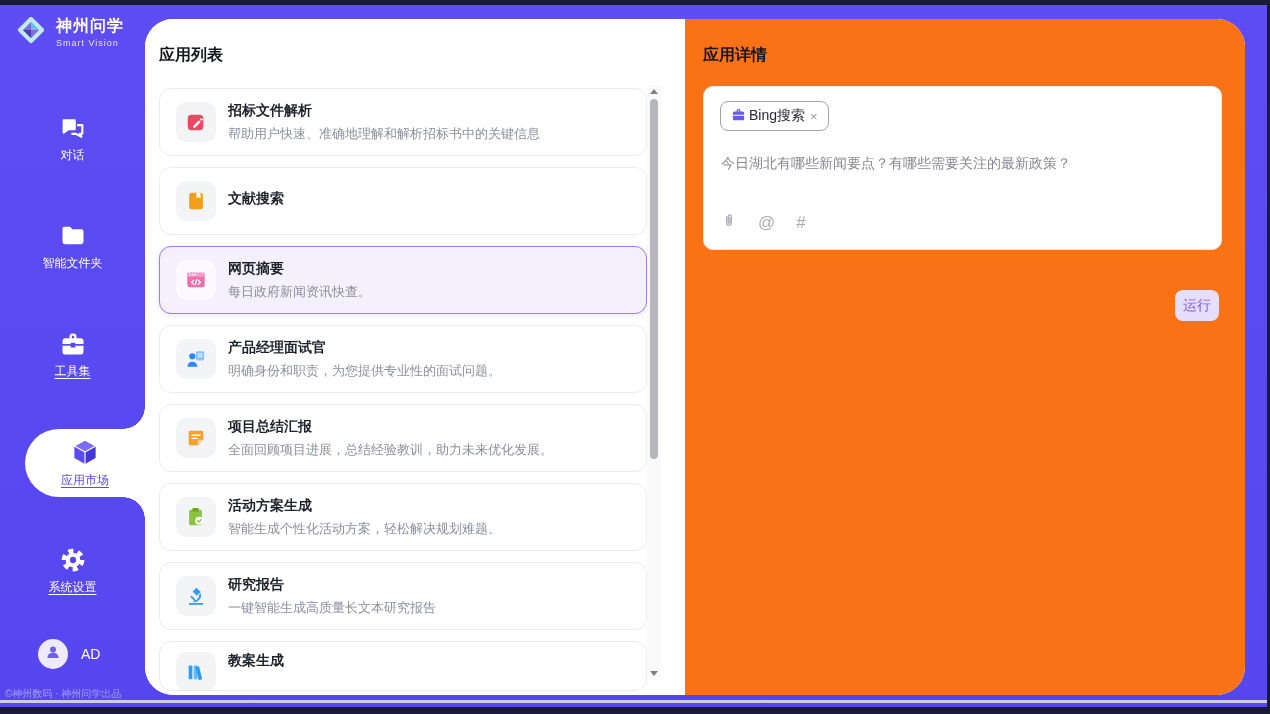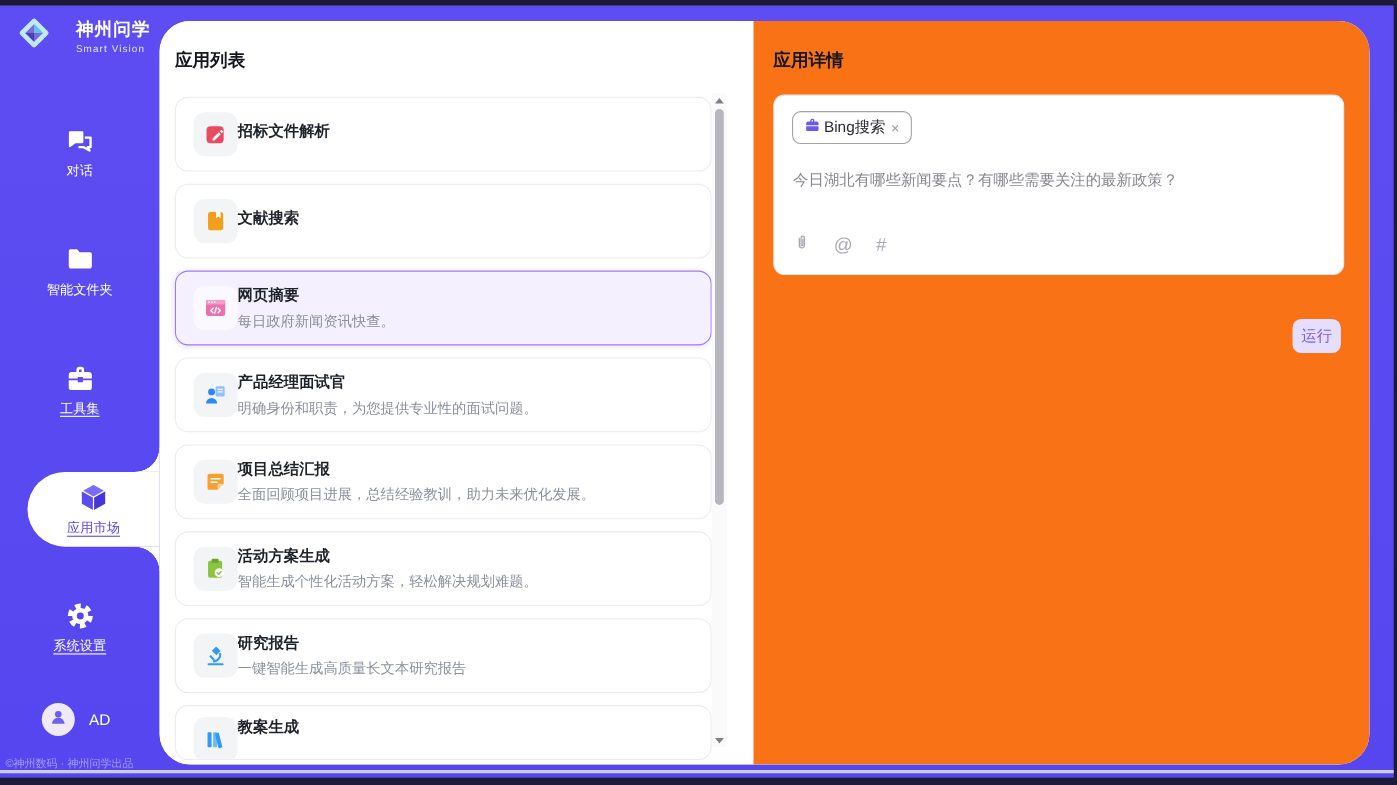--- a/index.html
+++ b/index.html
@@ -6,21 +6,21 @@
   html,body { width:1270px; height:714px; overflow:hidden; background:#1b1b38;
     font-family:"Liberation Sans","DejaVu Sans",sans-serif; }
 
   
   .app-frame { position:absolute; left:0; top:5px; right:3px; bottom:7px;
     background:linear-gradient(180deg,#5d4df2 0%,#5546ef 100%); }
   .bottom-light-strip { position:absolute; left:0; right:0; bottom:4px; height:3px; background:#cfcbe2; }
 
   
   .sidebar { position:absolute; left:0; top:0; width:145px; height:100%; }
-  .logo { position:absolute; left:14px; top:8px; display:flex; align-items:center; gap:21px; }
+  .logo { position:absolute; left:14px; top:8px; display:flex; align-items:center; gap:8px; }
   .logo-text .cn { color:#fff; font-size:16px; font-weight:bold; letter-spacing:1px; }
   .logo-text .en { color:#e6e3ff; font-size:9px; letter-spacing:1px; margin-top:1px; }
 
   .nav { position:absolute; top:100px; left:0; width:145px; }
   .nav-item { position:relative; width:145px; height:68px; margin-bottom:40px;
     display:flex; flex-direction:column; align-items:center; justify-content:center; gap:5px; cursor:pointer; }
   .nav-item .lbl { color:#fff; font-size:12px; }
   .nav-item .lbl.u { text-decoration:underline; text-underline-offset:3px; }
   .nav-item svg { display:block; }
 
@@ -45,21 +45,21 @@
 
   
   .card-list { margin-top:22px; width:488px; }
   .app-card { width:488px; height:68px; border:1px solid #ececf1; border-radius:12px; background:#fff;
     display:flex; align-items:center; padding:0 14px 0 16px; margin-bottom:11px; cursor:pointer; }
   .app-card.selected { border:1.5px solid #9b7bf7; background:#f5f0fd; box-shadow:0 1px 6px rgba(140,100,245,.18); }
   .app-card.clipped { height:50px; align-items:flex-start; padding-top:10px; overflow:hidden; margin-bottom:0; }
   .app-icon-box { width:40px; height:40px; border-radius:10px; background:#f3f4f6; flex:0 0 auto;
     display:flex; align-items:center; justify-content:center; }
   .app-card.selected .app-icon-box { background:#fbf9ff; }
-  .app-texts { overflow:hidden; }
+  .app-texts { margin-left:12px; overflow:hidden; }
   .app-name { font-size:14px; font-weight:bold; color:#1e222a; margin-bottom:5px; }
   .app-desc { font-size:13px; color:#8a909c; white-space:nowrap; }
 
   
   .scrollbar { position:absolute; right:24px; top:66px; bottom:16px; width:14px; background:#fafafb; }
   .sb-arrow { position:absolute; left:0; width:14px; height:12px; display:flex; align-items:center; justify-content:center; cursor:pointer; }
   .sb-arrow.up { top:0; } .sb-arrow.down { bottom:0; }
   .tri-up { width:0; height:0; border-left:4px solid transparent; border-right:4px solid transparent; border-bottom:5px solid #7f7f88; }
   .tri-down { width:0; height:0; border-left:4px solid transparent; border-right:4px solid transparent; border-top:5px solid #7f7f88; }
   .sb-thumb { position:absolute; left:3px; top:14px; width:8px; height:360px; background:#b6b6bd; border-radius:4px; cursor:grab; }
@@ -183,20 +183,21 @@
         <div class="app-card">
           <div class="app-icon-box">
             <svg width="22" height="22" viewBox="0 0 24 24">
               <rect x="3" y="4" width="17" height="17" rx="4" fill="#e84a62"></rect>
               <path d="M9 16.3l6.2-6.2 1.9 1.9-6.2 6.2H9z" fill="#fff"></path>
               <path d="M16.2 9.1l1.6-1.6 1.9 1.9-1.6 1.6z" fill="#fff"></path>
             </svg>
           </div>
           <div class="app-texts">
             <div class="app-name">招标文件解析</div>
+            <div class="app-desc">帮助用户快速、准确地理解和解析招标书中的关键信息</div>
           </div>
         </div>
 
         <div class="app-card">
           <div class="app-icon-box">
             <svg width="22" height="22" viewBox="0 0 24 24">
               <rect x="4.5" y="3" width="15" height="18" rx="2.5" fill="#f59e1b"></rect>
               <path d="M12.5 3v6.2l2.2-1.7 2.2 1.7V3z" fill="#fff"></path>
             </svg>
           </div>

